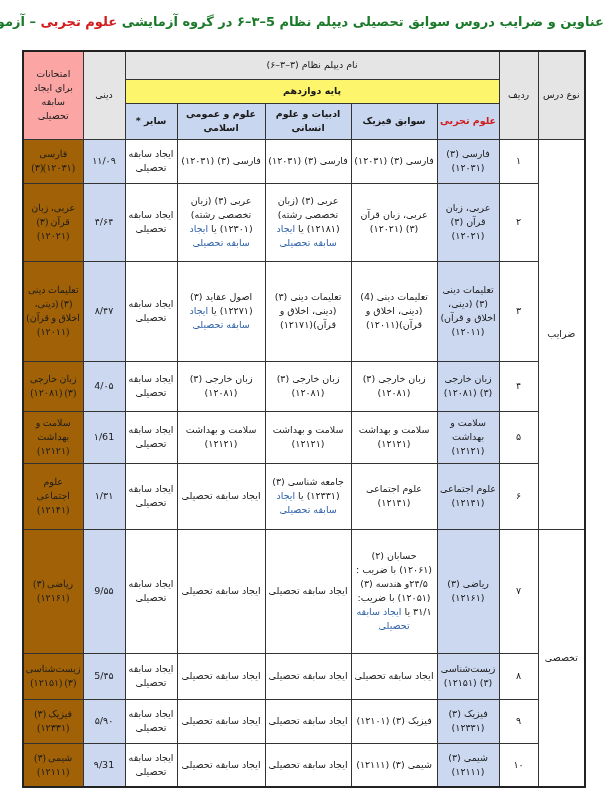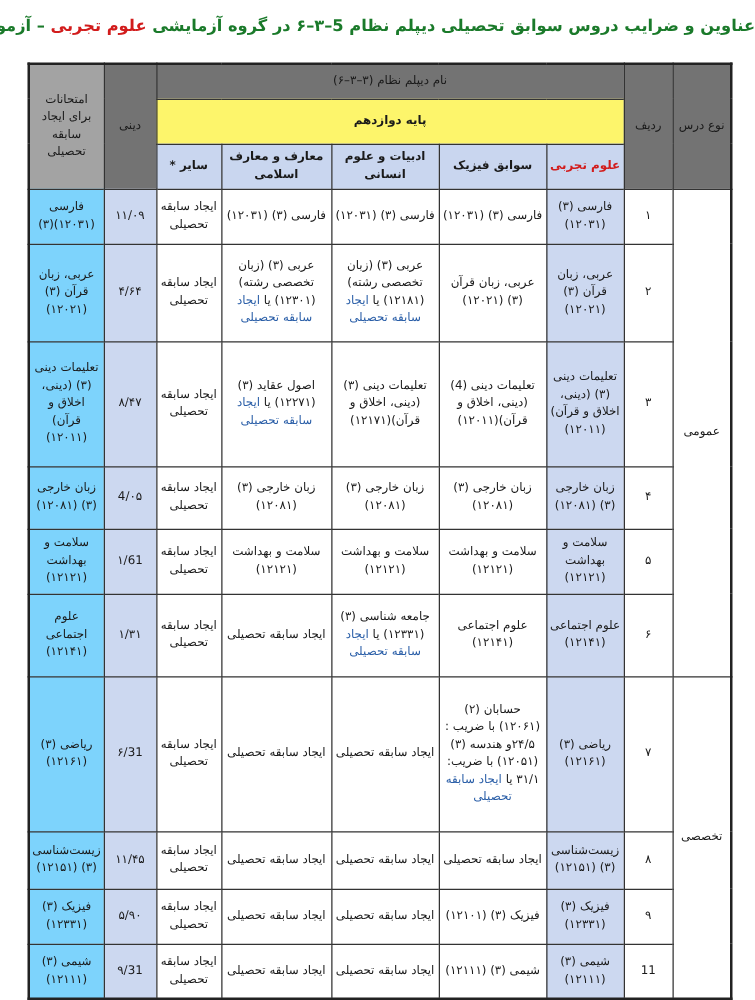--- a/index.html
+++ b/index.html
@@ -2,25 +2,25 @@
 <html><head>
 <meta charset="utf-8">
 <style>
   html, body { margin:0; padding:0; background:#ffffff; }
   body { width:604px; height:800px; overflow:hidden; font-family:"DejaVu Sans", sans-serif; position:relative; }
   .title { position:absolute; top:14px; left:0; width:604px; text-align:center; direction:rtl; font-weight:bold; font-size:13px; color:#1a7a2a; white-space:nowrap; }
   .title .hl { color:#d21c1c; }
   table.main { position:absolute; top:50px; left:22px; width:562px; border-collapse:collapse; direction:rtl; table-layout:fixed; }
   table.main td, table.main th { border:1px solid #333; text-align:center; vertical-align:middle; font-size:9.5px; line-height:14px; padding:1px 2px; color:#1a1a1a; font-weight:normal; }
   table.main { border:2px solid #222; }
-  .hdr-blue { background:#737373; font-weight:normal;margin-top:16px; }
+  .hdr-blue { background:#e5e5e5; font-weight:normal;margin-top:16px; }
   .hdr-yellow { background:#fdf56b; font-weight:bold !important; }
   .hdr-sub { background:#c9d6ef; font-weight:bold !important; }
-  .orange { background:#7dd3fc; }
-  .peach { background:#a3a3a3; font-weight:normal; }
+  .orange { background:#a16207;font-family:Liberation Serif, serif; }
+  .peach { background:#fca5a5; font-weight:normal; }
   .blue { background:#ccd8f0; }
   .red { color:#d21c1c !important; font-weight:bold; }
   .link { color:#2b5fa8; }
   .coef { font-weight:bold; font-size:10px; }
   .rownum { font-weight:bold; font-size:12px; }
   .type { font-weight:bold; font-size:11px; }
 </style>
 </head>
 <body>
 
@@ -39,33 +39,33 @@
     <col style="width:60px">
   </colgroup>
   <tbody>
       <tr style="height:28px">
     <th rowspan="3" class="hdr-blue">نوع درس</th>
     <th rowspan="3" class="hdr-blue">ردیف</th>
     <th colspan="5" class="hdr-blue">نام دیپلم نظام (۳–۳–۶)</th>
     <th rowspan="3" class="hdr-blue">دینی</th>
     <th rowspan="3" class="peach">امتحانات برای ایجاد سابقه تحصیلی</th>
   </tr>
-  <tr style="height:36px">
+  <tr style="height:24px">
     <th colspan="5" class="hdr-yellow">پایه دوازدهم</th>
   </tr>
   <tr style="height:36px">
     <th class="hdr-sub red">علوم تجربی</th>
     <th class="hdr-sub">سوابق فیزیک</th>
     <th class="hdr-sub">ادبیات و علوم انسانی</th>
-    <th class="hdr-sub">معارف و معارف اسلامی</th>
+    <th class="hdr-sub">علوم و عمومی اسلامی</th>
     <th class="hdr-sub">سایر *</th>
   </tr>
 
   <tr style="height:44px">
-    <td rowspan="6" class="type">عمومی</td>
+    <td rowspan="6" class="type">ضرایب</td>
     <td class="rownum">۱</td>
     <td class="blue">فارسی (۳) (۱۲۰۳۱)</td>
     <td>فارسی (۳) (۱۲۰۳۱)</td>
     <td>فارسی (۳) (۱۲۰۳۱)</td>
     <td>فارسی (۳) (۱۲۰۳۱)</td>
     <td class="link">ایجاد سابقه تحصیلی</td>
     <td class="blue coef">۱۱/۰۹</td>
     <td class="orange">فارسی (۱۲۰۳۱)(۳)</td>
   </tr>
 
@@ -125,48 +125,48 @@
   </tr>
 
   <tr style="height:124px">
     <td rowspan="4" class="type">تخصصی</td>
     <td class="rownum">۷</td>
     <td class="blue">ریاضی (۳) (۱۲۱۶۱)</td>
     <td><span>حسابان (۲) (۱۲۰۶۱) با ضریب : ۲۴/۵و هندسه (۳)(۱۲۰۵۱) با ضریب: ۳۱/۱ یا</span> <span class="link">ایجاد سابقه تحصیلی</span></td>
     <td class="link">ایجاد سابقه تحصیلی</td>
     <td class="link">ایجاد سابقه تحصیلی</td>
     <td class="link">ایجاد سابقه تحصیلی</td>
-    <td class="blue coef">۶/31</td>
+    <td class="blue coef">9/۵۵</td>
     <td class="orange">ریاضی (۳) (۱۲۱۶۱)</td>
   </tr>
 
   <tr style="height:46px">
     <td class="rownum">۸</td>
     <td class="blue">زیست‌شناسی (۳) (۱۲۱۵۱)</td>
     <td class="link">ایجاد سابقه تحصیلی</td>
     <td class="link">ایجاد سابقه تحصیلی</td>
     <td class="link">ایجاد سابقه تحصیلی</td>
     <td class="link">ایجاد سابقه تحصیلی</td>
-    <td class="blue coef">۱۱/۴۵</td>
+    <td class="blue coef">5/۴۵</td>
     <td class="orange">زیست‌شناسی (۳) (۱۲۱۵۱)</td>
   </tr>
 
   <tr style="height:44px">
     <td class="rownum">۹</td>
     <td class="blue">فیزیک (۳) (۱۲۳۳۱)</td>
     <td>فیزیک (۳) (۱۲۱۰۱)</td>
     <td class="link">ایجاد سابقه تحصیلی</td>
     <td class="link">ایجاد سابقه تحصیلی</td>
     <td class="link">ایجاد سابقه تحصیلی</td>
     <td class="blue coef">۵/۹۰</td>
     <td class="orange">فیزیک (۳) (۱۲۳۳۱)</td>
   </tr>
 
   <tr style="height:44px">
-    <td class="rownum">11</td>
+    <td class="rownum">۱۰</td>
     <td class="blue">شیمی (۳) (۱۲۱۱۱)</td>
     <td>شیمی (۳) (۱۲۱۱۱)</td>
     <td class="link">ایجاد سابقه تحصیلی</td>
     <td class="link">ایجاد سابقه تحصیلی</td>
     <td class="link">ایجاد سابقه تحصیلی</td>
     <td class="blue coef">۹/31</td>
     <td class="orange">شیمی (۳) (۱۲۱۱۱)</td>
   </tr>
 </tbody>
   </table>

